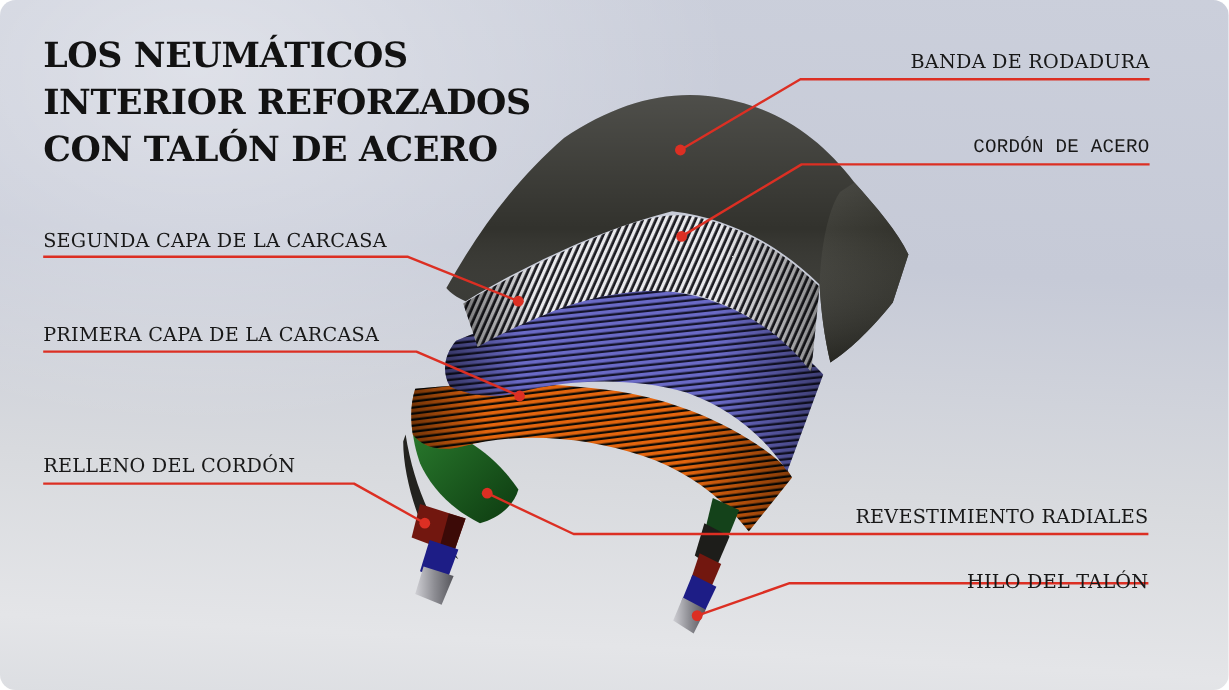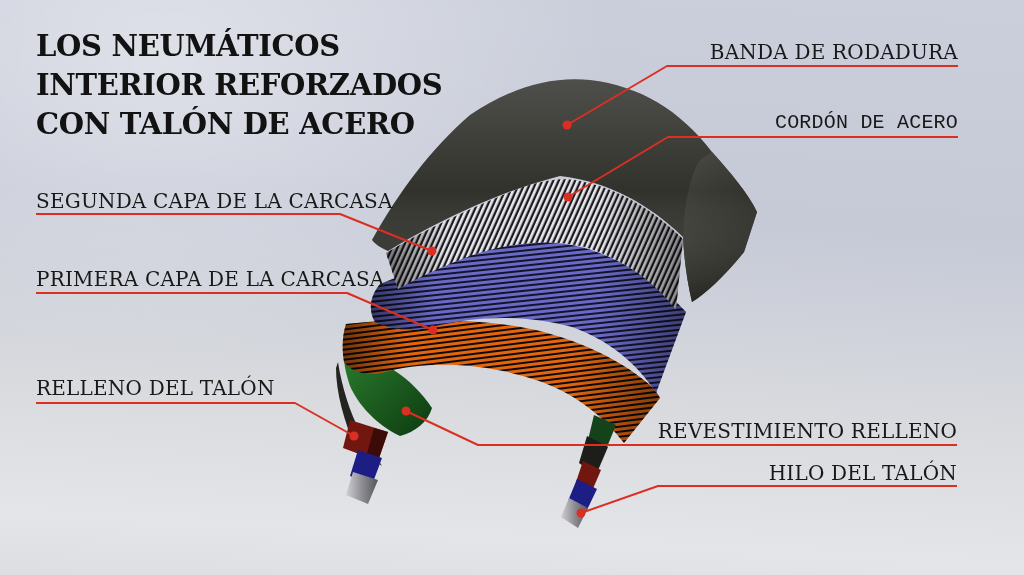--- a/index.html
+++ b/index.html
@@ -2,37 +2,38 @@
 <html><head>
 <meta charset="utf-8">
 <style>
   html,body{margin:0;padding:0;}
   #stage{
     position:relative;width:1024px;height:575px;overflow:hidden;
     background:
       radial-gradient(ellipse 720px 480px at 16% 10%, rgba(255,255,255,.40), rgba(255,255,255,0) 62%),
       linear-gradient(183deg,#cbcfdb 0%,#c6cad7 38%,#d8dade 68%,#e4e5e8 90%,#dcdee2 100%);
     font-family:"DejaVu Serif","Liberation Serif",serif;
+    border-radius:13px;
   }
   #tire-svg{position:absolute;left:0;top:0;}
   .lbl{
     position:absolute;white-space:nowrap;color:#181818;
-    font-size:20px;letter-spacing:.2px;line-height:22px;
+    font-size:16px;letter-spacing:.2px;line-height:22px;
   }
   #title{
     position:absolute;left:36px;top:27px;color:#121212;
     font-size:29px;font-weight:bold;line-height:39px;letter-spacing:-.3px;
   }
   #lbl-banda   {top:41px;  right:66px;}
   #lbl-cordon  {top:112px; right:66px;font-family:Liberation Mono, monospace;}
   #lbl-segunda {top:190px; left:36px;}
   #lbl-primera {top:268px; left:36px;}
   #lbl-relleno {top:377px; left:36px;}
   #lbl-revesti {top:420px; right:67px;}
-  #lbl-hilo    {top:462px; right:67px;text-align:right;}
+  #lbl-hilo    {top:474px; right:67px;text-align:right;}
 </style>
 </head>
 <body>
 
 <div id="stage">
 
   <svg id="tire-svg" width="1024" height="575" viewBox="0 0 1024 575">
     <defs>
       <pattern id="patSteel" width="5" height="5" patternUnits="userSpaceOnUse" patternTransform="rotate(24)">
         <rect width="5" height="5" fill="#1a1a20"></rect>
@@ -161,16 +162,16 @@
   <div id="title">
     <div>LOS NEUMÁTICOS</div>
     <div>INTERIOR REFORZADOS</div>
     <div>CON TALÓN DE ACERO</div>
   </div>
 
   <div class="lbl" id="lbl-banda">BANDA DE RODADURA</div>
   <div class="lbl" id="lbl-cordon">CORDÓN DE ACERO</div>
   <div class="lbl" id="lbl-primera">PRIMERA CAPA DE LA CARCASA</div>
   <div class="lbl" id="lbl-segunda">SEGUNDA CAPA DE LA CARCASA</div>
-  <div class="lbl" id="lbl-relleno">RELLENO DEL TALÓN</div>
-  <div class="lbl" id="lbl-revesti">REVESTIMIENTO RELLENO</div>
+  <div class="lbl" id="lbl-relleno">RELLENO DEL CORDÓN</div>
+  <div class="lbl" id="lbl-revesti">REVESTIMIENTO RADIALES</div>
   <div class="lbl" id="lbl-hilo">HILO DEL TALÓN</div>
 </div>
 
 </body></html>

